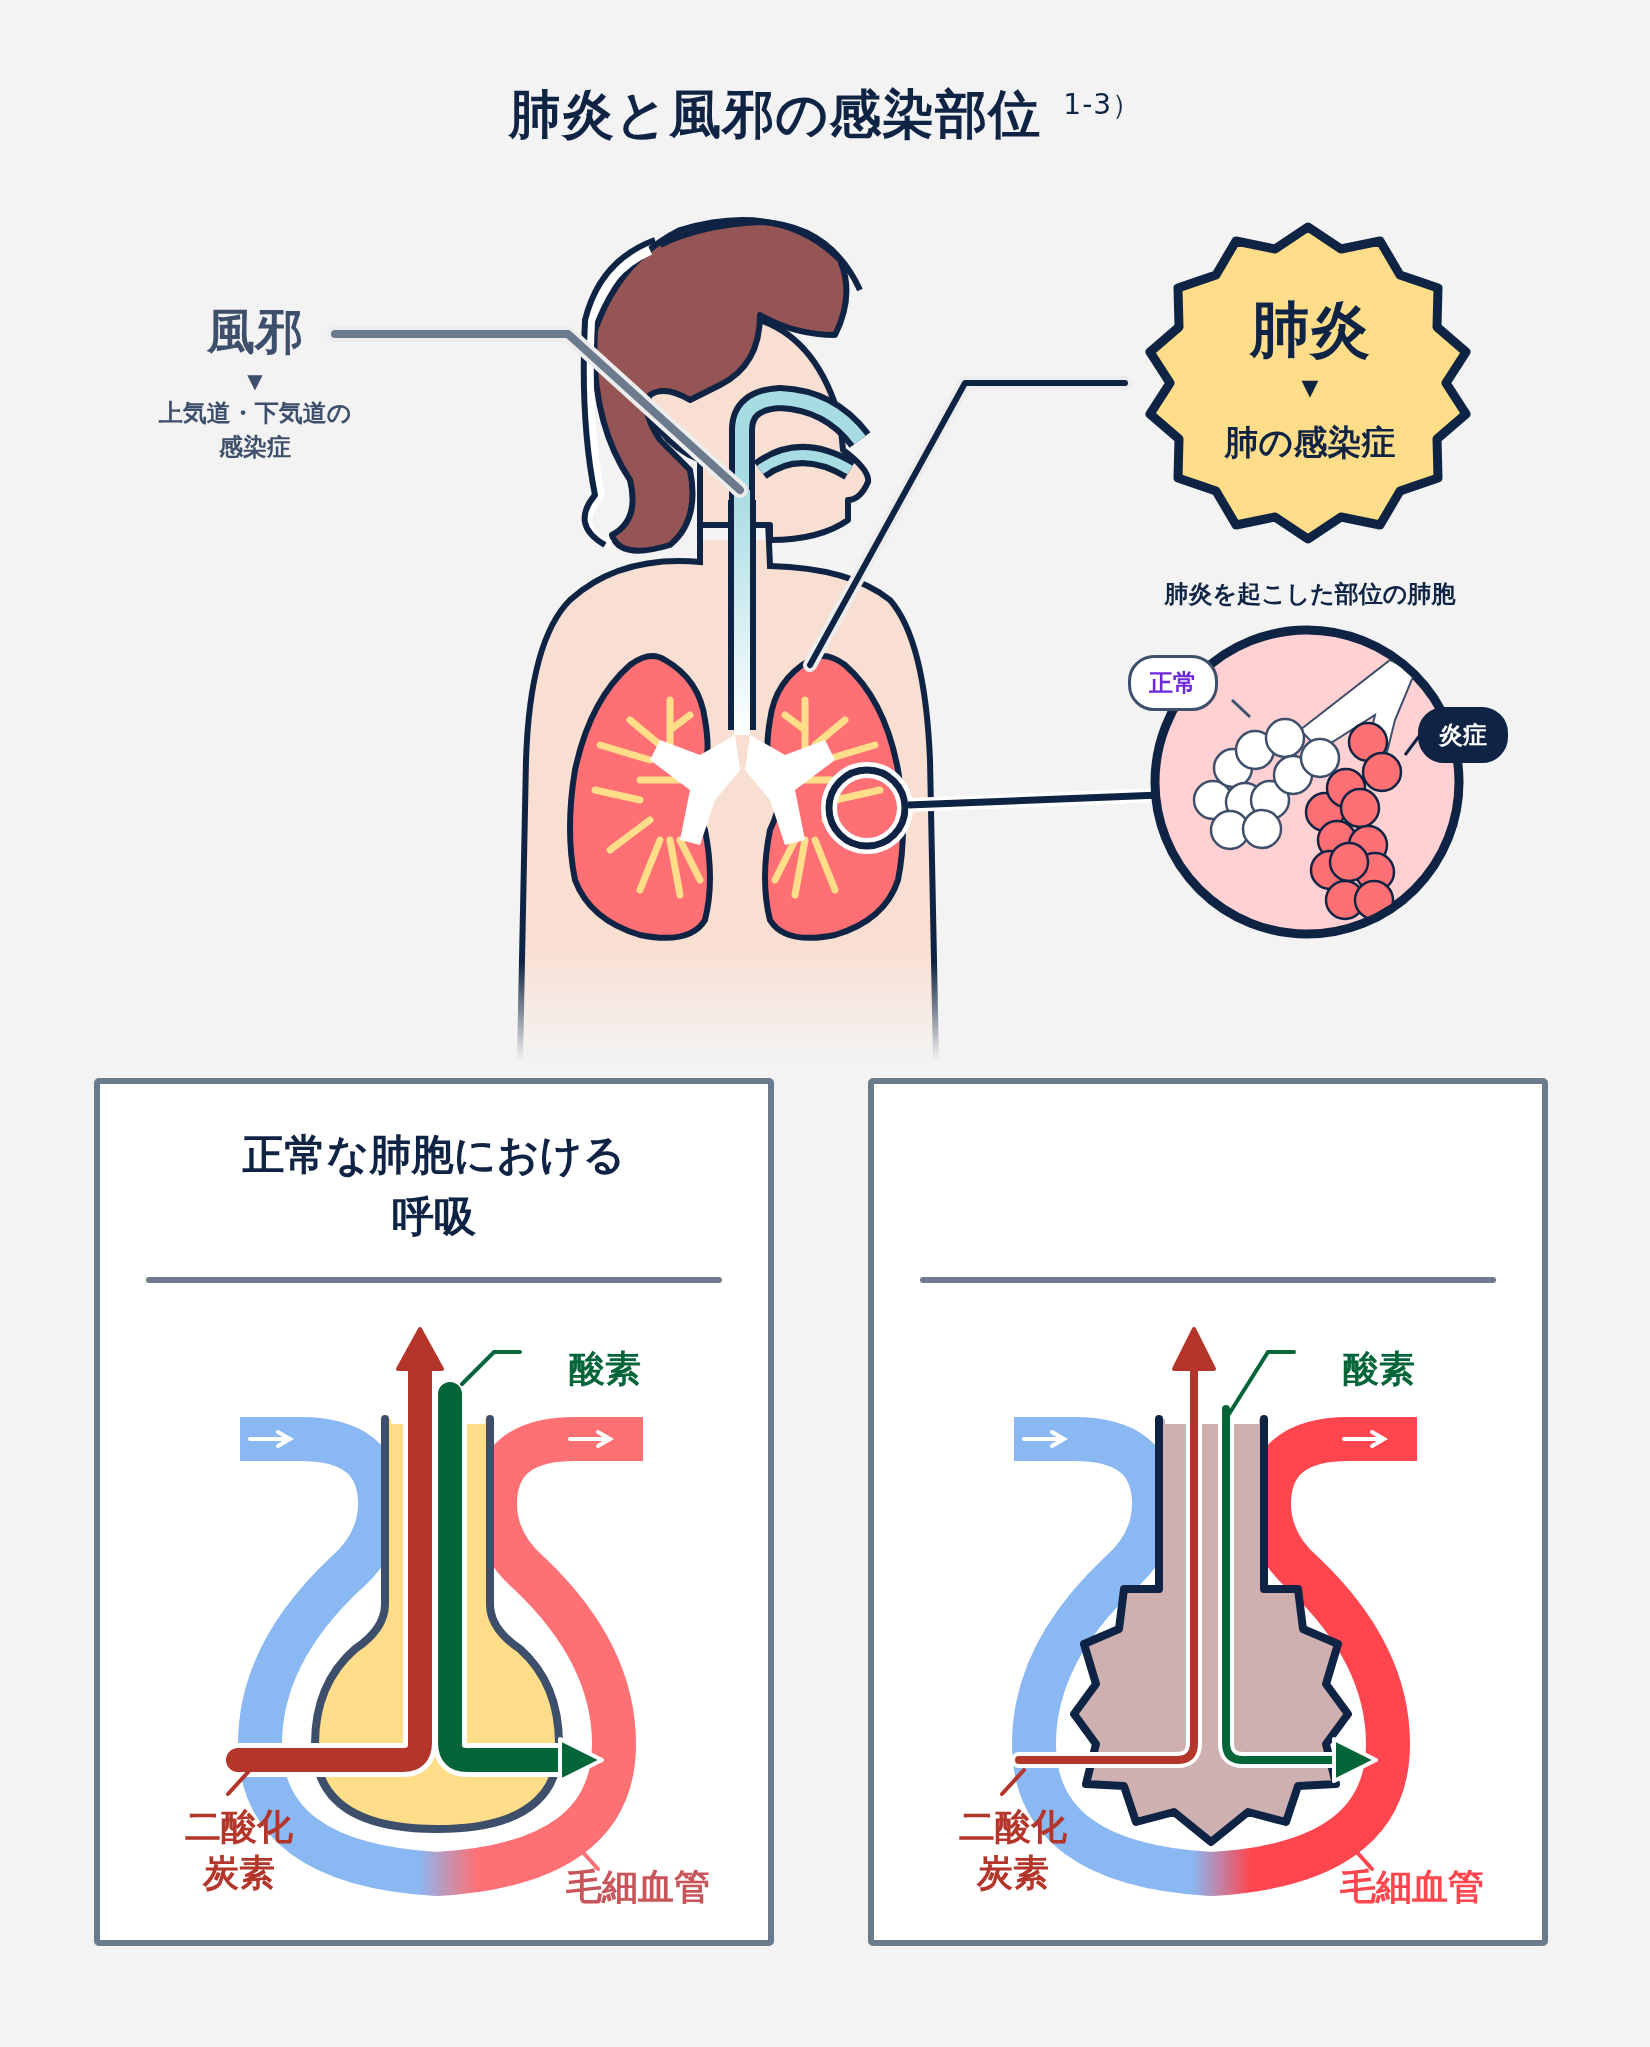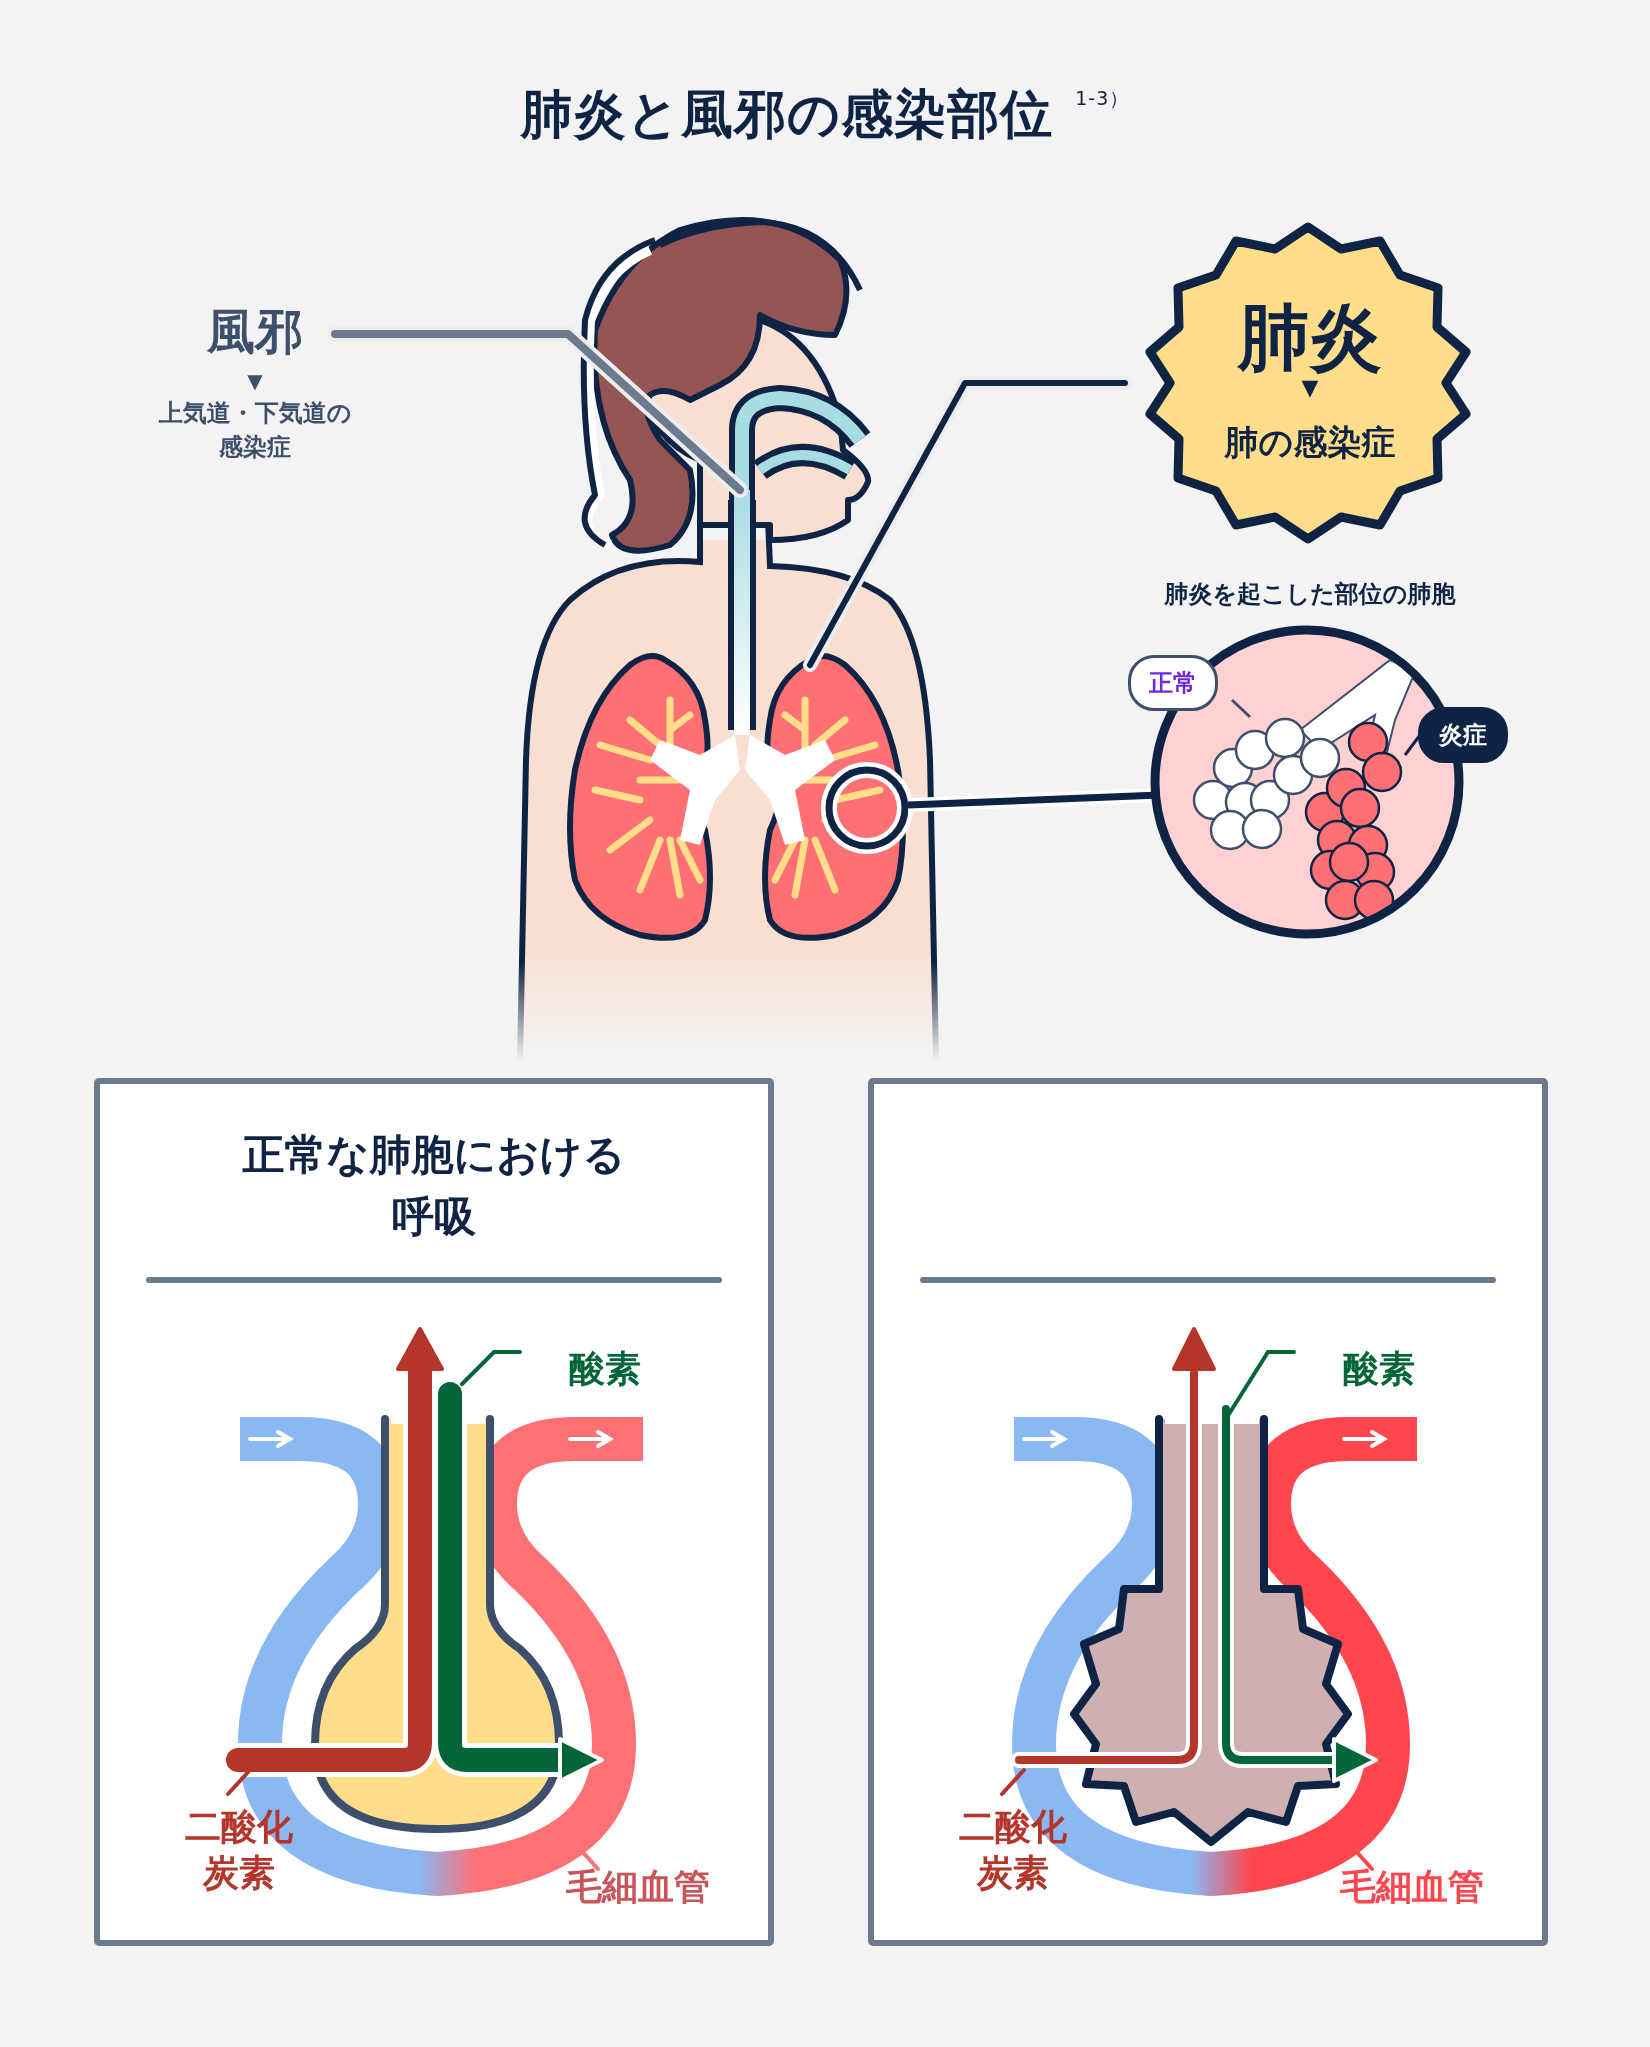--- a/index.html
+++ b/index.html
@@ -1,26 +1,26 @@
 <!DOCTYPE html>
 <html><head>
 <meta charset="utf-8">
 <style>
   html, body { margin:0; padding:0; }
   body { width:1650px; height:2047px; background:#F3F3F3; position:relative; overflow:hidden;
          font-family:"DejaVu Sans","Liberation Sans",sans-serif; color:#0F2444; }
   .abs { position:absolute; }
   .title { left:0; width:1650px; top:80px; text-align:center; font-size:52px; font-weight:bold; color:#0F2444; letter-spacing:1px; }
-  .title sup { font-size:19px; font-weight:normal; vertical-align:top; position:relative; top:6px; margin-left:22px; }
+  .title sup { font-size:28px; font-weight:normal; vertical-align:top; position:relative; top:6px; margin-left:22px; }
   .cold-label { left:140px; top:300px; width:230px; text-align:center; color:#3D4F6A; }
   .cold-label .main { font-size:48px; font-weight:bold; }
   .cold-label .tri { font-size:20px; line-height:22px; margin:6px 0 4px; }
   .cold-label .sub { font-size:24px; font-weight:bold; line-height:34px; }
   .pneu-text { left:1160px; width:300px; text-align:center; color:#0F2444; }
-  .pneu-main { top:290px; font-size:72px; font-weight:bold; }
+  .pneu-main { top:290px; font-size:60px; font-weight:bold; }
   .pneu-tri { top:375px; font-size:22px; }
   .pneu-sub { top:420px; font-size:34px; font-weight:bold; }
   .alv-caption { left:1120px; top:578px; width:380px; text-align:center; font-size:24px; font-weight:bold; color:#0F2444; }
   .tag { position:absolute; border-radius:26px; font-size:24px; font-weight:bold; padding:0 18px; height:50px; line-height:50px; }
   .tag-normal { left:1128px; top:655px; background:#fff; border:3px solid #3D4F6A; color:#6d28d9; }
   .tag-inflamed { left:1418px; top:707px; background:#0F2444; color:#fff; border:3px solid #0F2444; }
   .panel { position:absolute; top:1078px; width:680px; height:868px; background:#fff; border:6px solid #6B7A8C; border-radius:5px; box-sizing:border-box; }
   .panel-left { left:94px; }
   .panel-right { left:868px; }
   .panel-title { position:absolute; left:0; right:0; top:40px; text-align:center; font-size:42px; font-weight:bold; line-height:62px; color:#0F2444; }

